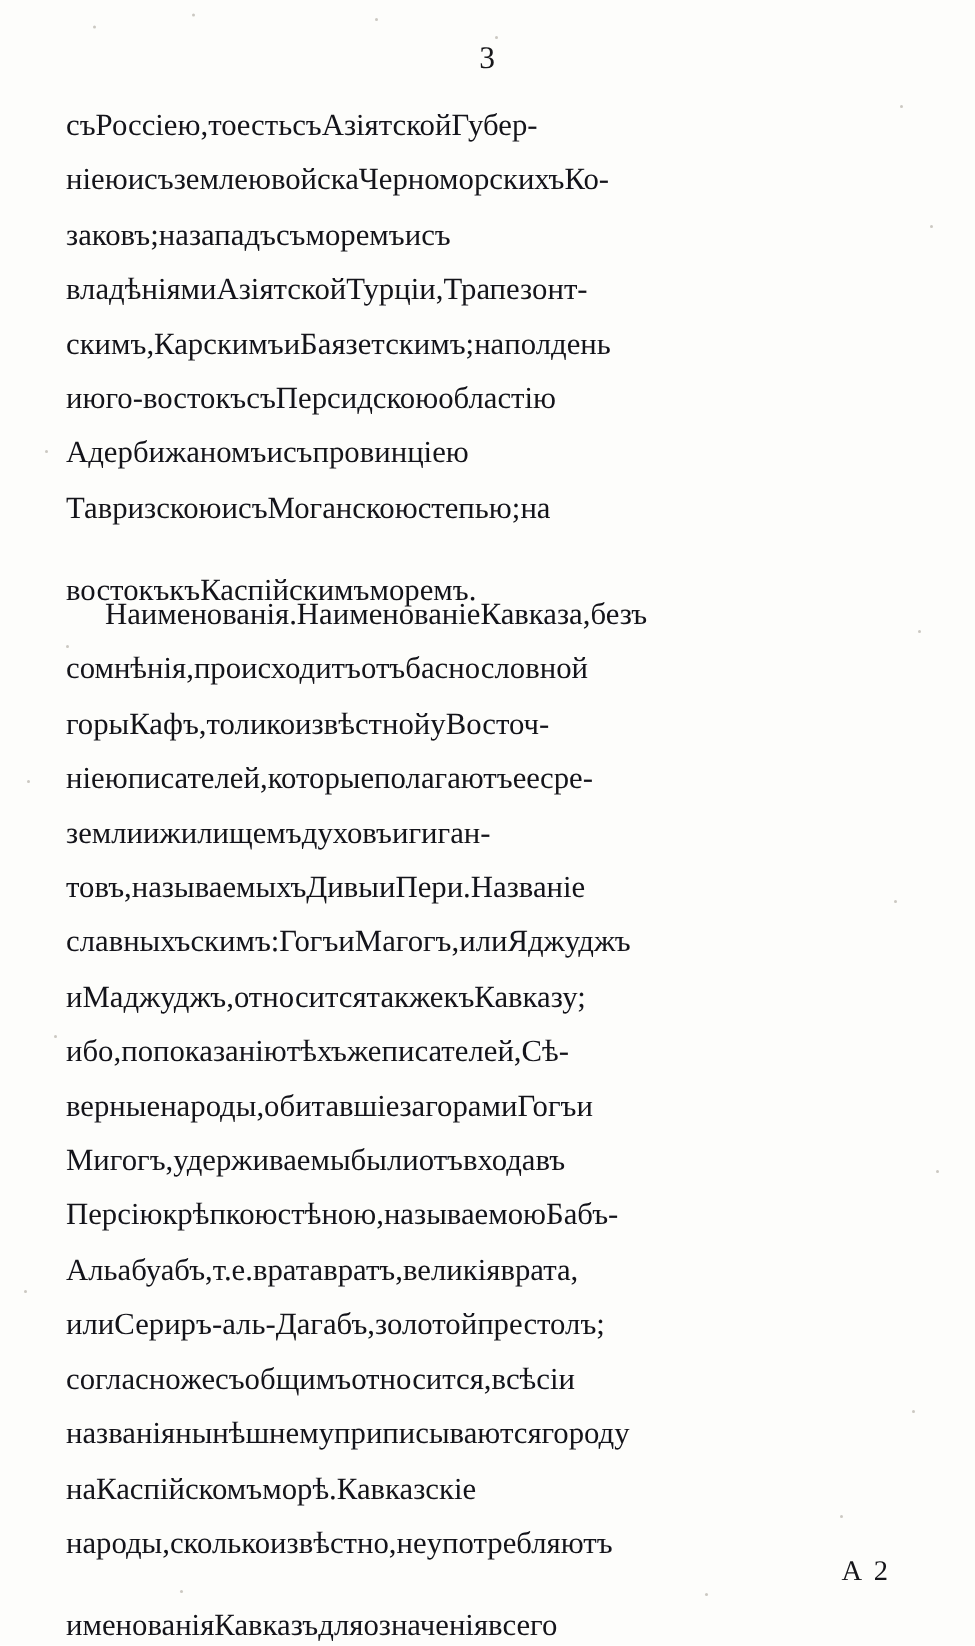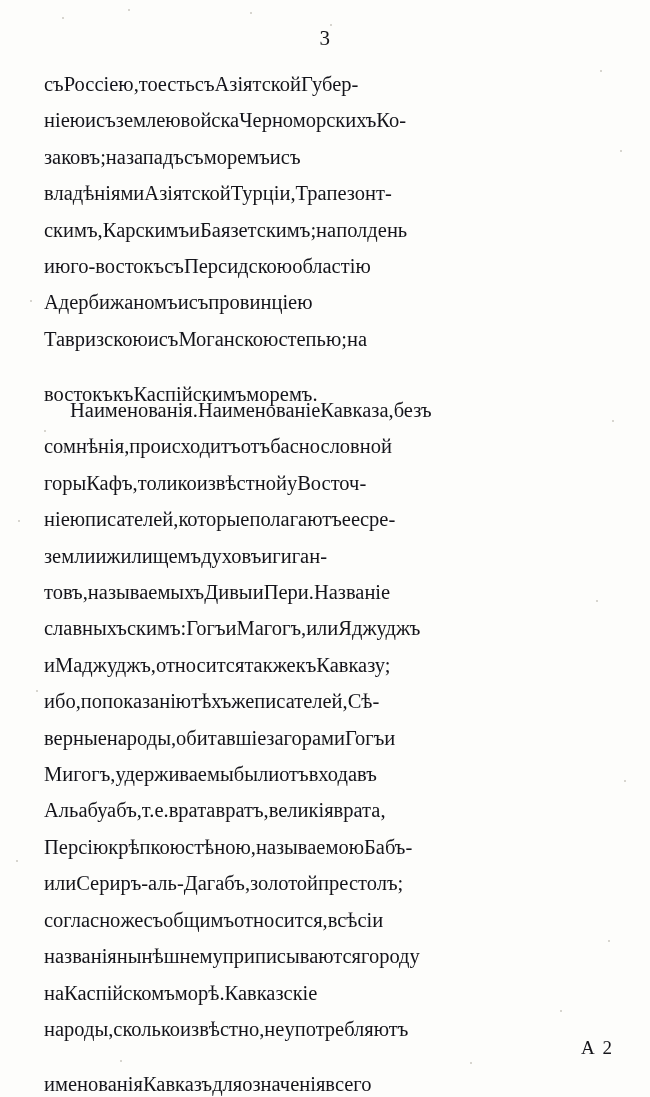--- a/index.html
+++ b/index.html
@@ -48,21 +48,21 @@
     color: #14141a;
     text-align: justify;
     text-justify: inter-word;
   }
   #para1 { top: 66px; }
   #para2 { top: 392px; }
   .ital {
   }
   .signature {
     position: absolute;
-    right: 36px;
+    right: 56px;
     bottom: 38px;
     font-size: 19px;
     letter-spacing: 2px;
     color: #15151a;
   }
   
   .jline {
     display: flex;
     justify-content: flex-start;
     white-space: nowrap;
@@ -238,36 +238,36 @@
         <span class="ital">Гогъ</span>
         <span>и</span>
       </div>
       <div class="jline">
         <span class="ital">Мигогъ,</span>
         <span>удерживаемы</span>
         <span>были</span>
         <span>отъ</span>
         <span>входа</span>
         <span>въ</span>
+      </div>
+      <div class="jline">
+        <span>Персію</span>
+        <span>крѣпкою</span>
+        <span>стѣною,</span>
+        <span>называемою</span>
+        <span class="ital">Бабъ-</span>
       </div>
       <div class="jline">
         <span class="ital">Альабуабъ,</span>
         <span>т.</span>
         <span>е.</span>
         <span>врата</span>
         <span>вратъ,</span>
         <span>великія</span>
         <span>врата,</span>
-      </div>
-      <div class="jline">
-        <span>Персію</span>
-        <span>крѣпкою</span>
-        <span>стѣною,</span>
-        <span>называемою</span>
-        <span class="ital">Бабъ-</span>
       </div>
       <div class="jline">
         <span>или</span>
         <span class="ital">Сериръ-аль-Дагабъ,</span>
         <span>золотой</span>
         <span>престолъ;</span>
       </div>
       <div class="jline">
         <span>согласно</span>
         <span>же</span>

